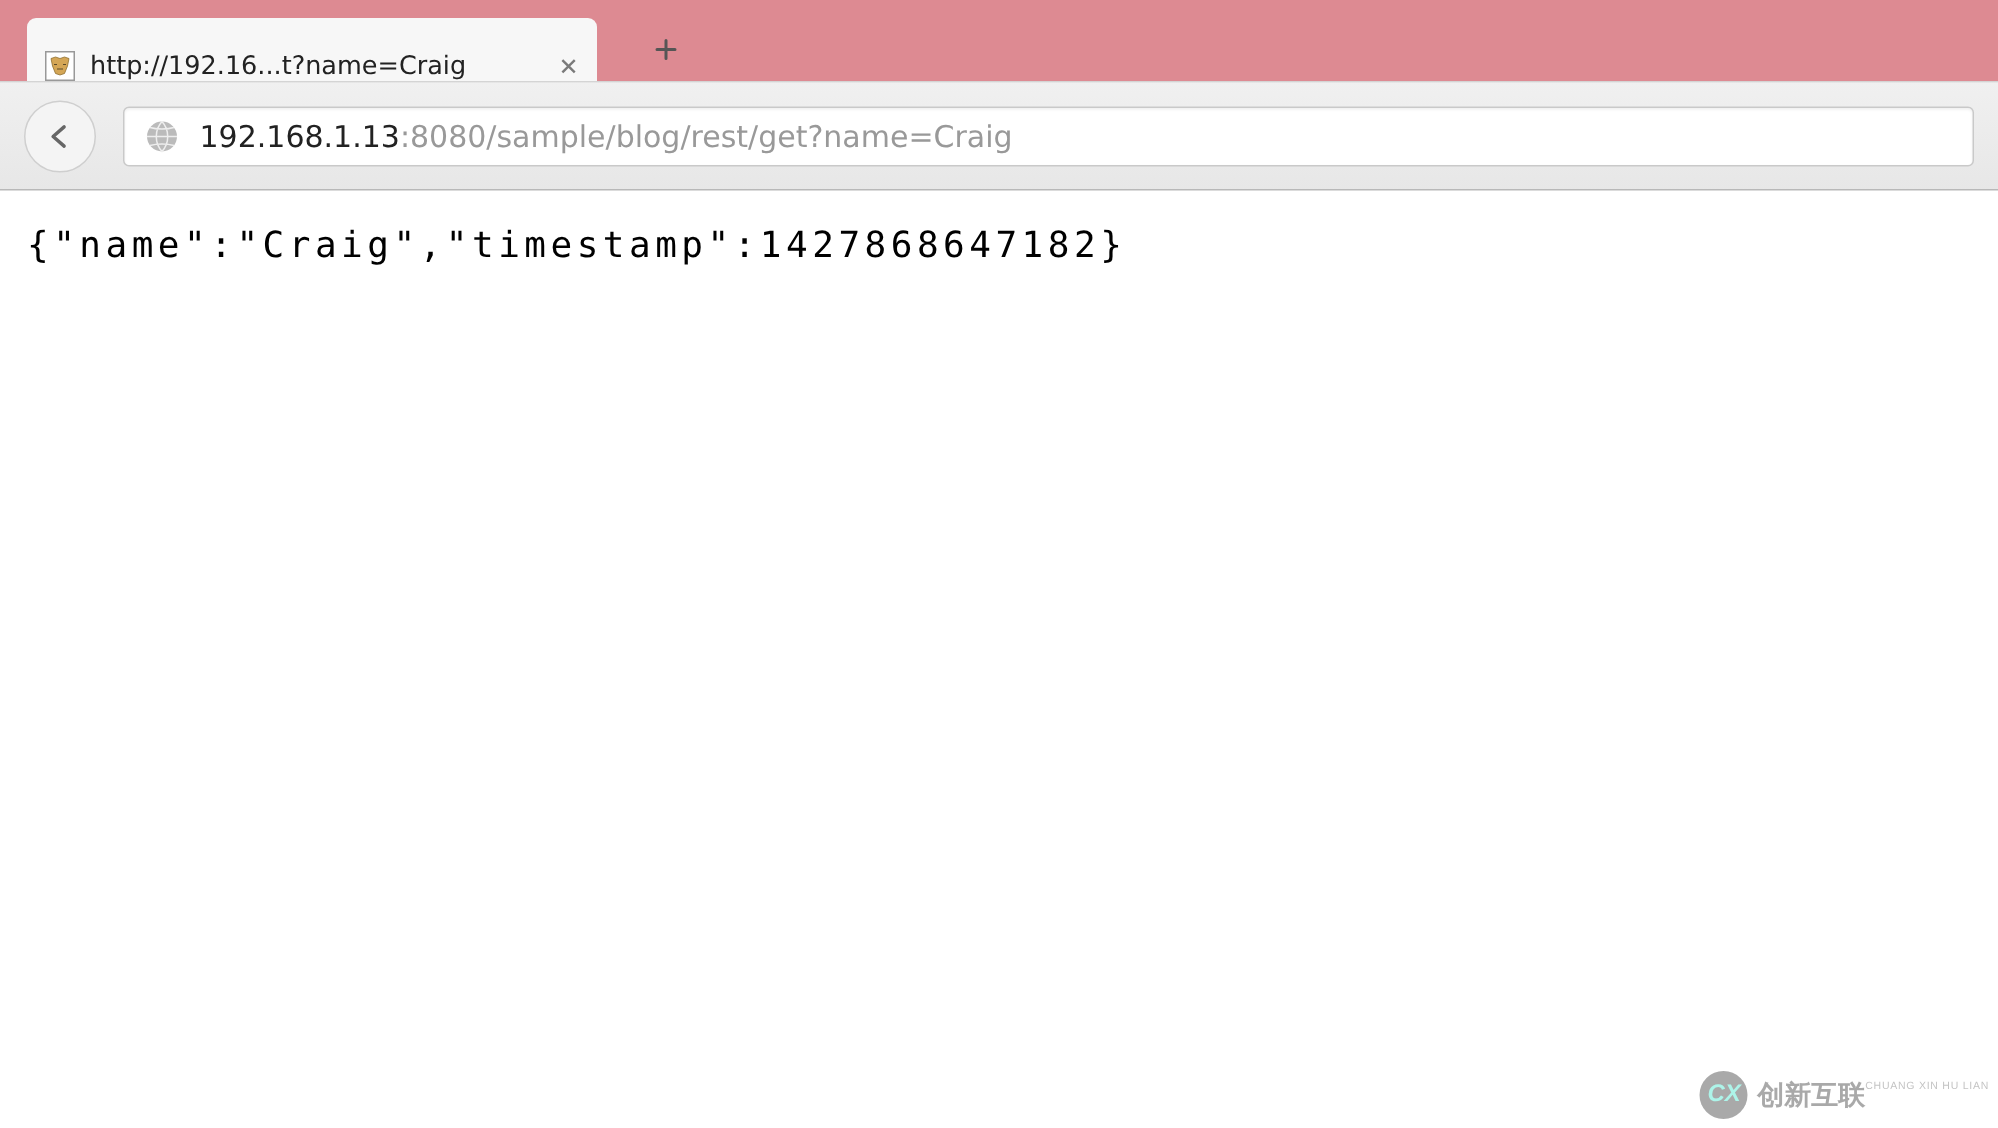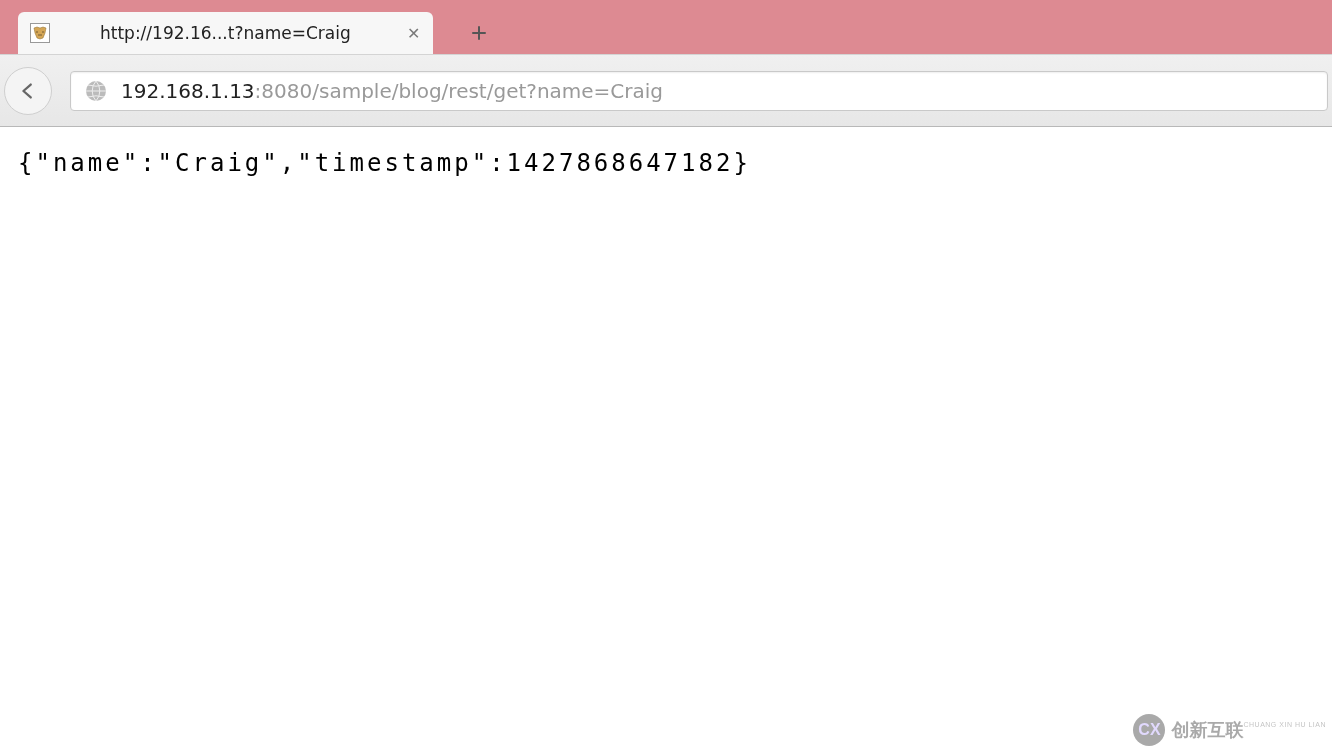--- a/index.html
+++ b/index.html
@@ -19,27 +19,26 @@
       height: 54px;
       background: #dd8a92;
       display: flex;
       align-items: flex-end;
       padding-left: 18px;
     }
     .tab {
       background: #f7f7f7;
       height: 42px;
       display: flex;
-      align-items: center;
+      align-items: flex-end;
       padding: 0 10px 0 12px;
       border-top-left-radius: 6px;
       border-top-right-radius: 6px;
       position: relative;
       min-width: 380px;
-      gap: 40px;
     }
     .tab::before {
       content: '';
       position: absolute;
       left: -18px;
       bottom: 0;
       width: 26px;
       height: 42px;
       background: #f7f7f7;
       transform: skewX(-22deg);
@@ -103,21 +102,21 @@
       font-size: 22px;
       cursor: pointer;
       border-radius: 4px;
     }
     .toolbar {
       height: 73px;
       background: linear-gradient(to bottom, #f0f0f0 0%, #e7e7e7 100%);
       border-bottom: 1px solid #b8b8b8;
       display: flex;
       align-items: center;
-      padding: 0 4px;
+      padding: 0 16px;
       border-top: 1px solid #d4d4d4;
     }
     .back-button {
       width: 48px;
       height: 48px;
       border-radius: 50%;
       border: 1px solid #cfcfcf;
       background: #f4f4f4;
       display: flex;
       align-items: center;
@@ -181,26 +180,27 @@
       display: flex;
       align-items: center;
       gap: 6px;
       opacity: 0.5;
     }
     .watermark-logo {
       width: 32px;
       height: 32px;
       border-radius: 50%;
       background: #555;
-      color: #c4b5fd;
+      color: #5eead4;
       display: flex;
       align-items: center;
       justify-content: center;
       font-weight: bold;
       font-size: 16px;
+      font-style: italic;
     }
     .watermark-text {
       display: flex;
       line-height: 1;
     }
     .watermark-main {
       font-size: 18px;
       color: #555;
       font-weight: bold;
     }

